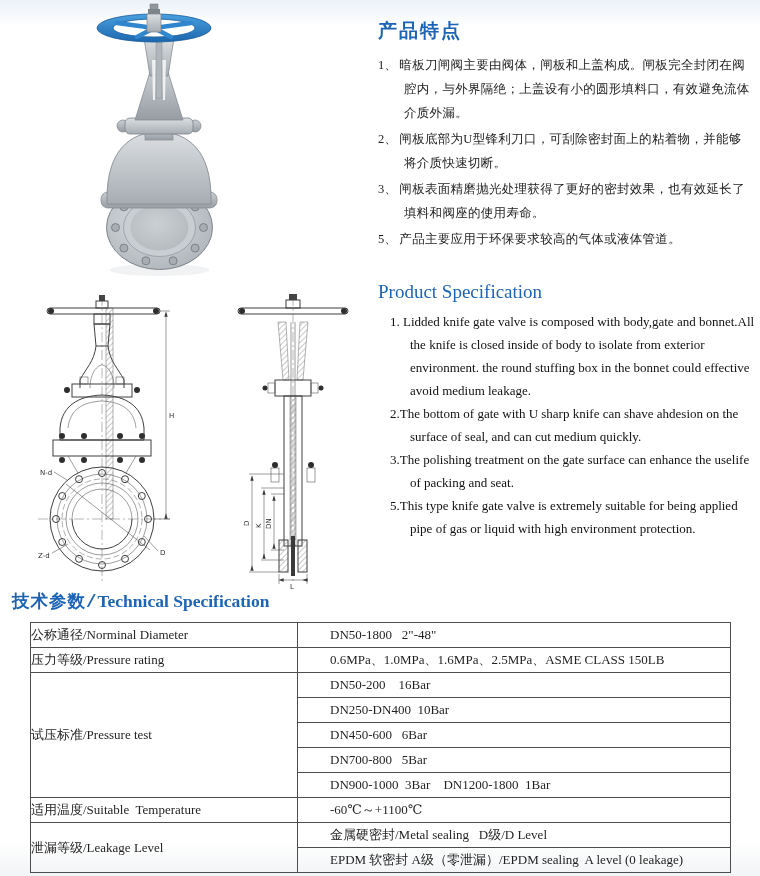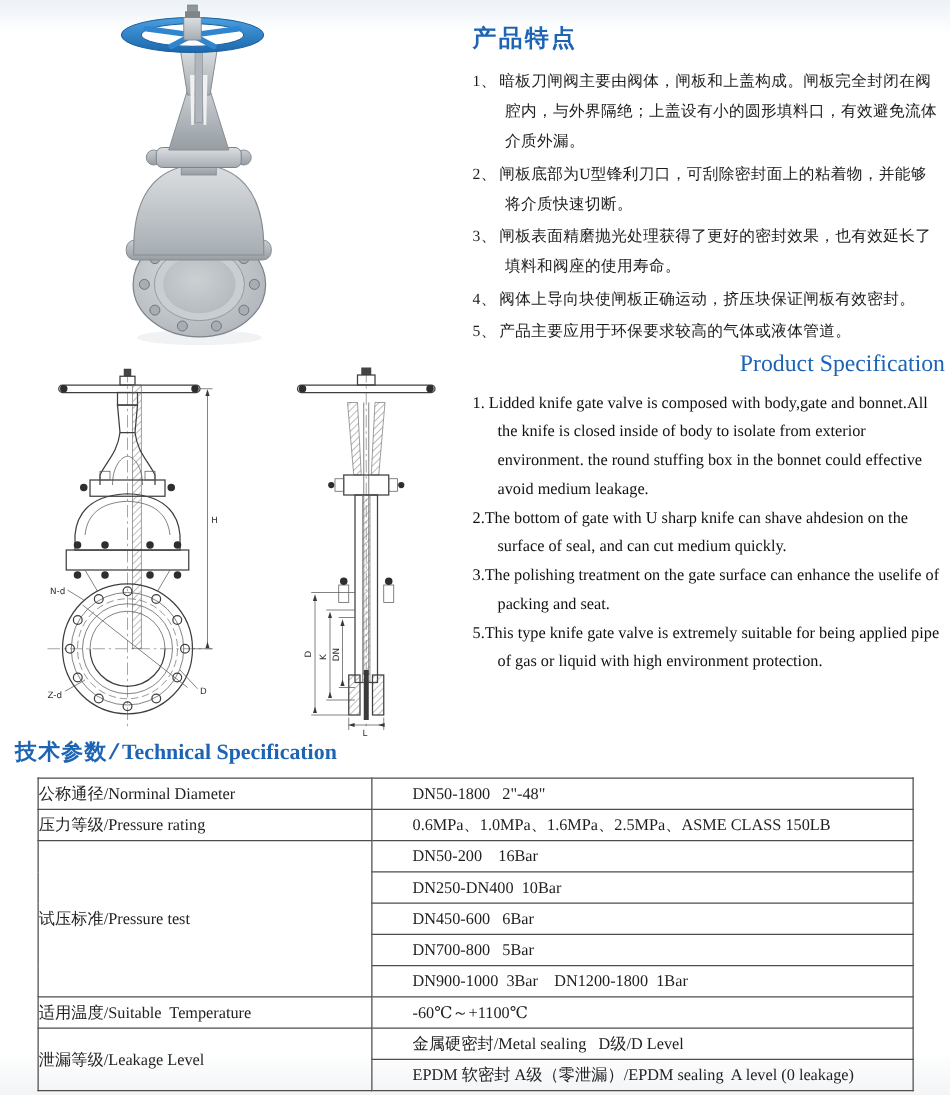--- a/index.html
+++ b/index.html
@@ -14,22 +14,22 @@
   .features{position:absolute;left:378px;top:18px;width:376px;}
   .sec-title-cn{
     margin:0 0 9px 0;font-family:"Liberation Sans","DejaVu Sans",sans-serif;
     font-weight:bold;font-size:19px;color:#1e64b4;letter-spacing:2px;
   }
   .cn-list{font-size:12.5px;line-height:24px;color:#1c1c1c;letter-spacing:0.3px;}
   .cn-item{padding-left:26px;text-indent:-26px;margin-bottom:2px;}
   .cn-item .num{padding-right:2px;}
   
   .spec{position:absolute;left:378px;top:281px;width:378px;}
-  .sec-title-en{margin:0 0 7px 0;font-weight:normal;font-size:19px;color:#1e64b4;text-align:right;}
-  .en-list{font-size:13px;line-height:23px;color:#111;}
+  .sec-title-en{margin:0 0 7px 0;font-weight:normal;font-size:19px;color:#1e64b4;}
+  .en-list{font-size:13px;line-height:23px;color:#111;margin-left:12px;}
   .en-item{padding-left:20px;text-indent:-20px;}
   
   .drawings{position:absolute;left:20px;top:288px;width:350px;height:302px;}
   .ln{stroke:#3f3f3f;stroke-width:1;fill:none;}
   .thin{stroke:#5a5a5a;stroke-width:0.6;fill:none;}
   .cl{stroke:#999;stroke-width:0.7;fill:none;stroke-dasharray:10 3 2 3;}
   .dash{stroke:#777;stroke-width:0.6;fill:none;stroke-dasharray:6 3;}
   .dot{fill:#2e2e2e;}
   text.dim{font-size:7px;fill:#2e2e2e;font-family:"DejaVu Sans",sans-serif;}
   
@@ -119,21 +119,20 @@
       <rect x="92" y="12" width="14" height="18" fill="url(#gradMetal)" stroke="#7b8288" stroke-width="0.7"></rect>
     </g>
   </svg>
 
   <section class="features">
     <h2 class="sec-title-cn">产品特点</h2>
     <div class="cn-list">
       <div class="cn-item"><span class="num">1、</span><span>暗板刀闸阀主要由阀体，闸板和上盖构成。闸板完全封闭在阀腔内，与外界隔绝；上盖设有小的圆形填料口，有效避免流体介质外漏。</span></div>
       <div class="cn-item"><span class="num">2、</span><span>闸板底部为U型锋利刀口，可刮除密封面上的粘着物，并能够将介质快速切断。</span></div>
       <div class="cn-item"><span class="num">3、</span><span>闸板表面精磨抛光处理获得了更好的密封效果，也有效延长了填料和阀座的使用寿命。</span></div>
-      <div class="cn-item"><span class="num">4、</span><span>阀体上导向块使闸板正确运动，挤压块保证闸板有效密封。</span></div>
       <div class="cn-item"><span class="num">5、</span><span>产品主要应用于环保要求较高的气体或液体管道。</span></div>
     </div>
   </section>
 
   <svg class="drawings" viewBox="0 0 350 302">
     <defs>
       <pattern id="hatch" width="4" height="4" patternUnits="userSpaceOnUse" patternTransform="rotate(45)">
         <line x1="0" y1="0" x2="0" y2="4" stroke="#777" stroke-width="0.8"></line>
       </pattern>
       <marker id="ar" markerWidth="9" markerHeight="8" refX="4.5" refY="4" orient="auto">

